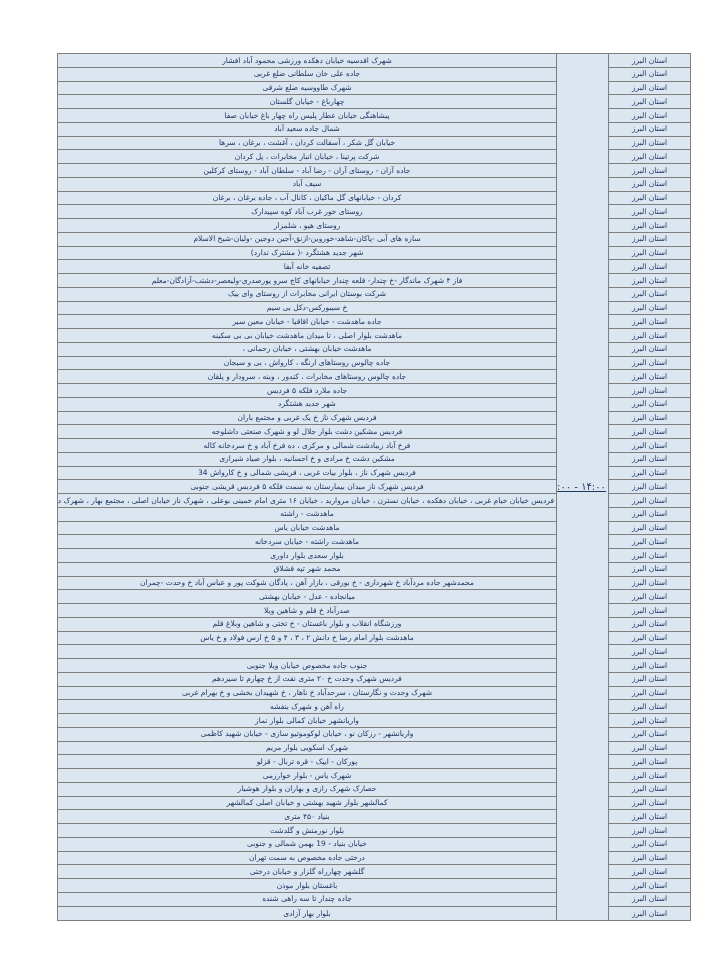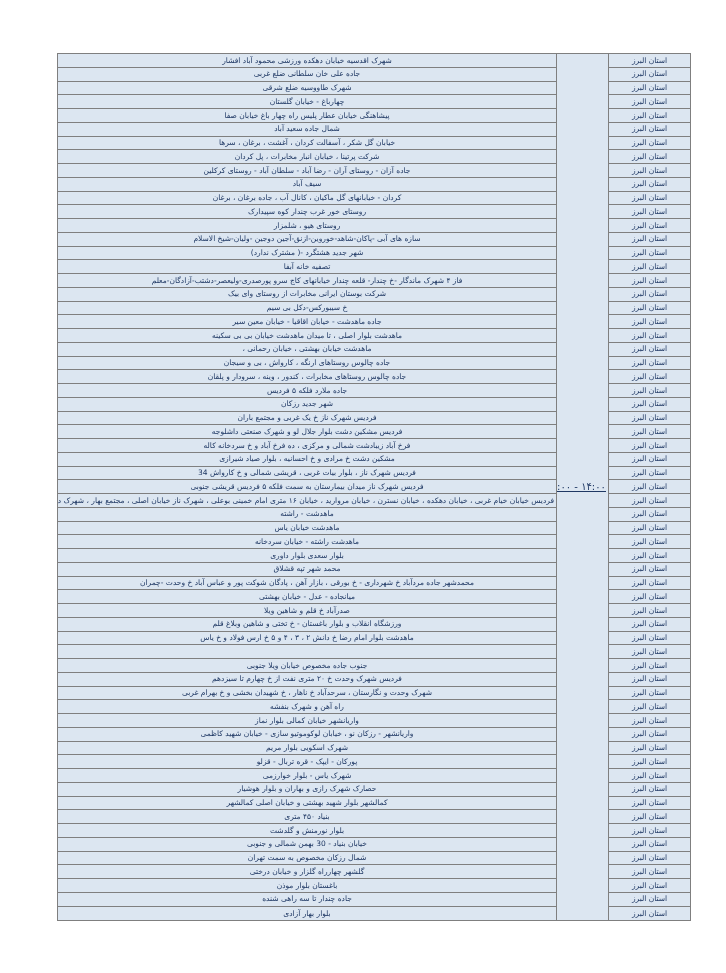--- a/index.html
+++ b/index.html
@@ -95,21 +95,21 @@
         <tr>
           <td class="province">استان البرز</td>
           <td class="address">سیف آباد</td>
         </tr>
         <tr>
           <td class="province">استان البرز</td>
           <td class="address">کردان - خیابانهای گل ماکیان ، کانال آب ، جاده برغان ، برغان</td>
         </tr>
         <tr>
           <td class="province">استان البرز</td>
-          <td class="address">روستای خور غرب چندار کوه سپیدارک</td>
+          <td class="address">روستای خور غرب آباد کوه سپیدارک</td>
         </tr>
         <tr>
           <td class="province">استان البرز</td>
           <td class="address">روستای هیو ، شلمزار</td>
         </tr>
         <tr>
           <td class="province">استان البرز</td>
           <td class="address">سازه های آبی -پاکان-شاهد-خوروین-ازنق-آجین دوجین -ولیان-شیخ الاسلام</td>
         </tr>
         <tr>
@@ -151,21 +151,21 @@
         <tr>
           <td class="province">استان البرز</td>
           <td class="address">جاده چالوس روستاهای مخابرات ، کندور ، وینه ، سرودار و پلقان</td>
         </tr>
         <tr>
           <td class="province">استان البرز</td>
           <td class="address">جاده ملارد فلکه ۵ فردیس</td>
         </tr>
         <tr>
           <td class="province">استان البرز</td>
-          <td class="address">شهر جدید رزکان</td>
+          <td class="address">شهر جدید هشتگرد</td>
         </tr>
         <tr>
           <td class="province">استان البرز</td>
           <td class="address">فردیس شهرک ناز خ یک غربی و مجتمع باران</td>
         </tr>
         <tr>
           <td class="province">استان البرز</td>
           <td class="address">فردیس مشکین دشت بلوار جلال لو و شهرک صنعتی داشلوجه</td>
         </tr>
         <tr>
@@ -279,25 +279,25 @@
         <tr>
           <td class="province">استان البرز</td>
           <td class="address">بنیاد ۴۵۰ متری</td>
         </tr>
         <tr>
           <td class="province">استان البرز</td>
           <td class="address">بلوار نورمنش و گلدشت</td>
         </tr>
         <tr>
           <td class="province">استان البرز</td>
-          <td class="address">خیابان بنیاد - 30 بهمن شمالی و جنوبی</td>
-        </tr>
-        <tr>
-          <td class="province">استان البرز</td>
-          <td class="address">شمال رزکان مخصوص به سمت تهران</td>
+          <td class="address">خیابان بنیاد - 19 بهمن شمالی و جنوبی</td>
+        </tr>
+        <tr>
+          <td class="province">استان البرز</td>
+          <td class="address">درختی جاده مخصوص به سمت تهران</td>
         </tr>
         <tr>
           <td class="province">استان البرز</td>
           <td class="address">گلشهر چهارراه گلزار و خیابان درختی</td>
         </tr>
         <tr>
           <td class="province">استان البرز</td>
           <td class="address">باغستان بلوار موذن</td>
         </tr>
         <tr>

